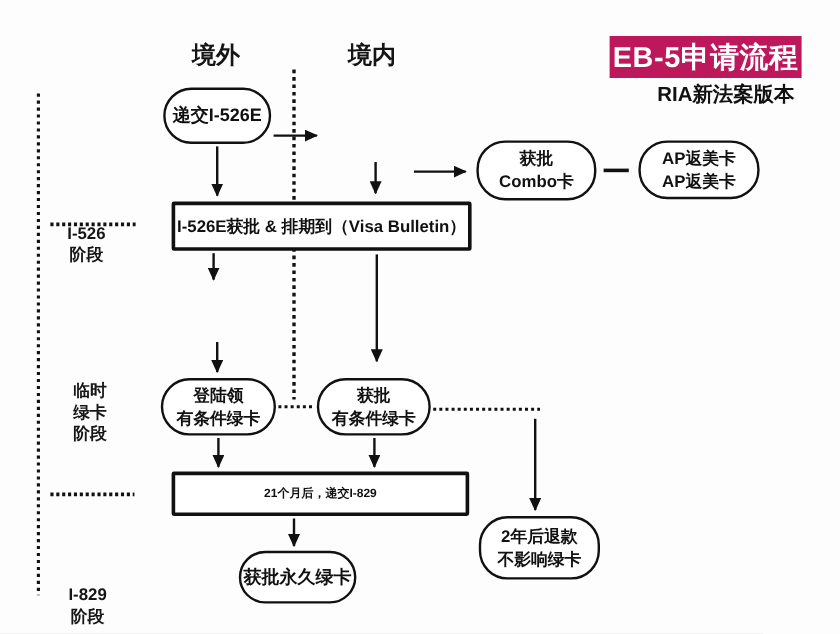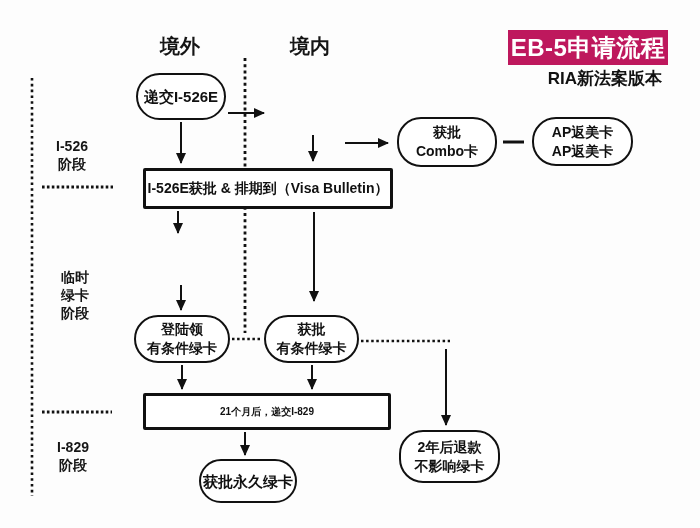--- a/index.html
+++ b/index.html
@@ -15,21 +15,21 @@
     justify-content:center;text-align:center;font-weight:700;font-size:14px;
     line-height:19px;box-sizing:border-box;white-space:nowrap;
   }
   .node.rect{border-radius:2px;border-width:3px;font-size:14px;}
   .hdr{
     position:absolute;z-index:2;font-weight:700;font-size:20px;color:#151515;
     transform:translate(-50%,-50%);white-space:nowrap;
   }
   .stage-label{
     position:absolute;z-index:2;font-weight:700;font-size:14px;line-height:18px;
-    text-align:center;transform:translate(-50%,-50%);white-space:nowrap;color:#161616;
+    text-align:center;transform:translate(-50%,-50%);white-space:nowrap;color:#161616;margin-top:48px;
   }
   #title-banner{
     position:absolute;left:508px;top:30px;width:160px;height:35px;z-index:3;
     display:flex;align-items:center;justify-content:center;
     color:#fff;font-weight:700;font-size:24px;letter-spacing:0.5px;white-space:nowrap;
   }
   #title-subtitle{
     position:absolute;left:508px;top:67px;width:154px;height:22px;z-index:3;
     text-align:right;font-weight:700;font-size:17px;color:#111;white-space:nowrap;
   }

